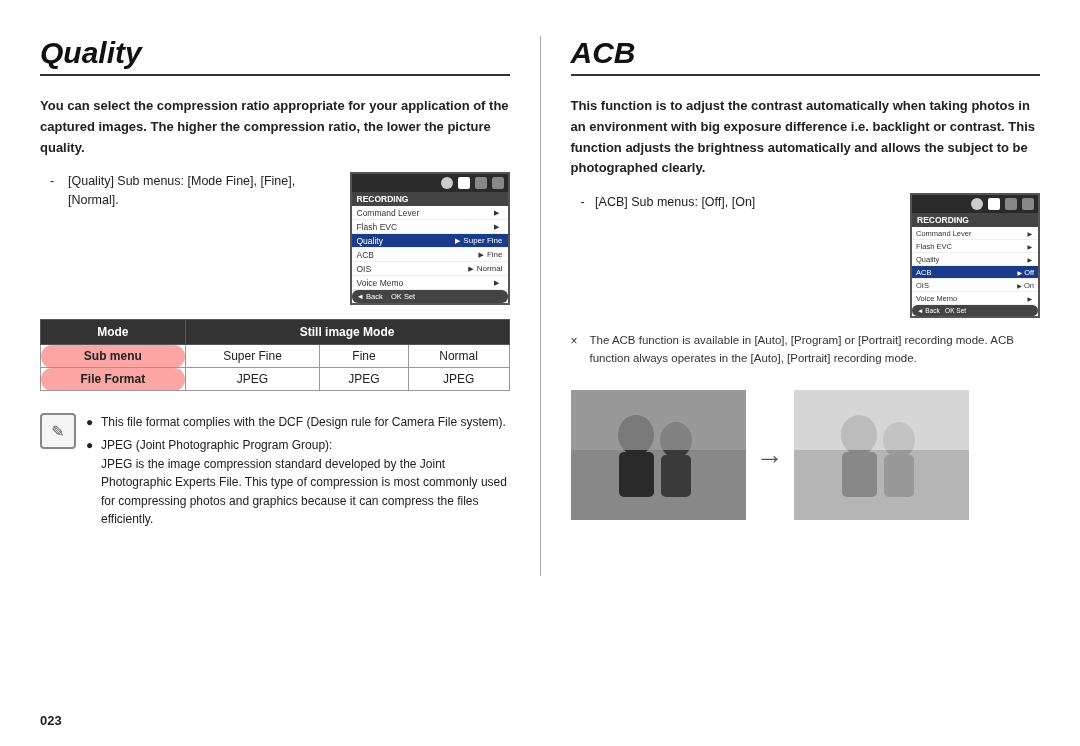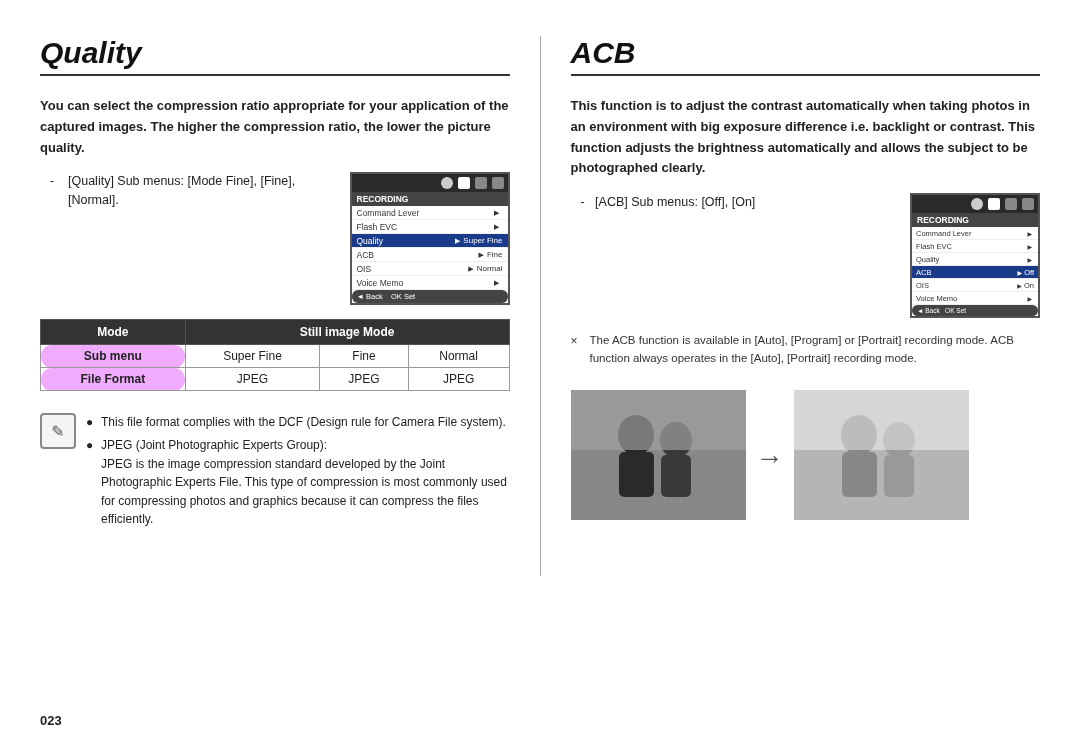--- a/index.html
+++ b/index.html
@@ -138,21 +138,21 @@
       border: 1px solid #555;
       text-align: center;
     }
     .mode-table td {
       padding: 4px 10px;
       border: 1px solid #999;
       text-align: center;
       font-size: 12px;
     }
     .mode-table .row-header {
-      background: #f0abfc;
+      background: #fca5a5;
       font-weight: bold;
       text-align: center;
       border-radius: 11px;
     }
     
     .notes-box {
       display: flex;
       gap: 10px;
       align-items: flex-start;
       margin-top: 8px;
@@ -352,21 +352,21 @@
         <span class="note-icon-inner">✎</span>
       </div>
       <div class="notes-text">
         <div class="note-bullet">
           <span class="note-bullet-dot">●</span>
           <span>This file format complies with the DCF (Design rule for Camera File system).</span>
         </div>
         <div class="note-bullet">
           <span class="note-bullet-dot">●</span>
           <span>
-            <span style="display:block;">JPEG (Joint Photographic Experts Group):</span>
+            <span style="display:block;">JPEG (Joint Photographic Program Group):</span>
             <span>JPEG is the image compression standard developed by the Joint Photographic Experts File. This type of compression is most commonly used for compressing photos and graphics because it can compress the files efficiently.</span>
           </span>
         </div>
       </div>
     </div>
   </div>
 
   <div class="right-col">
     <div class="section-title">ACB</div>
     <div class="acb-intro">This function is to adjust the contrast automatically when taking photos in an environment with big exposure difference i.e. backlight or contrast. This function adjusts the brightness automatically and allows the subject to be photographed clearly.</div>

